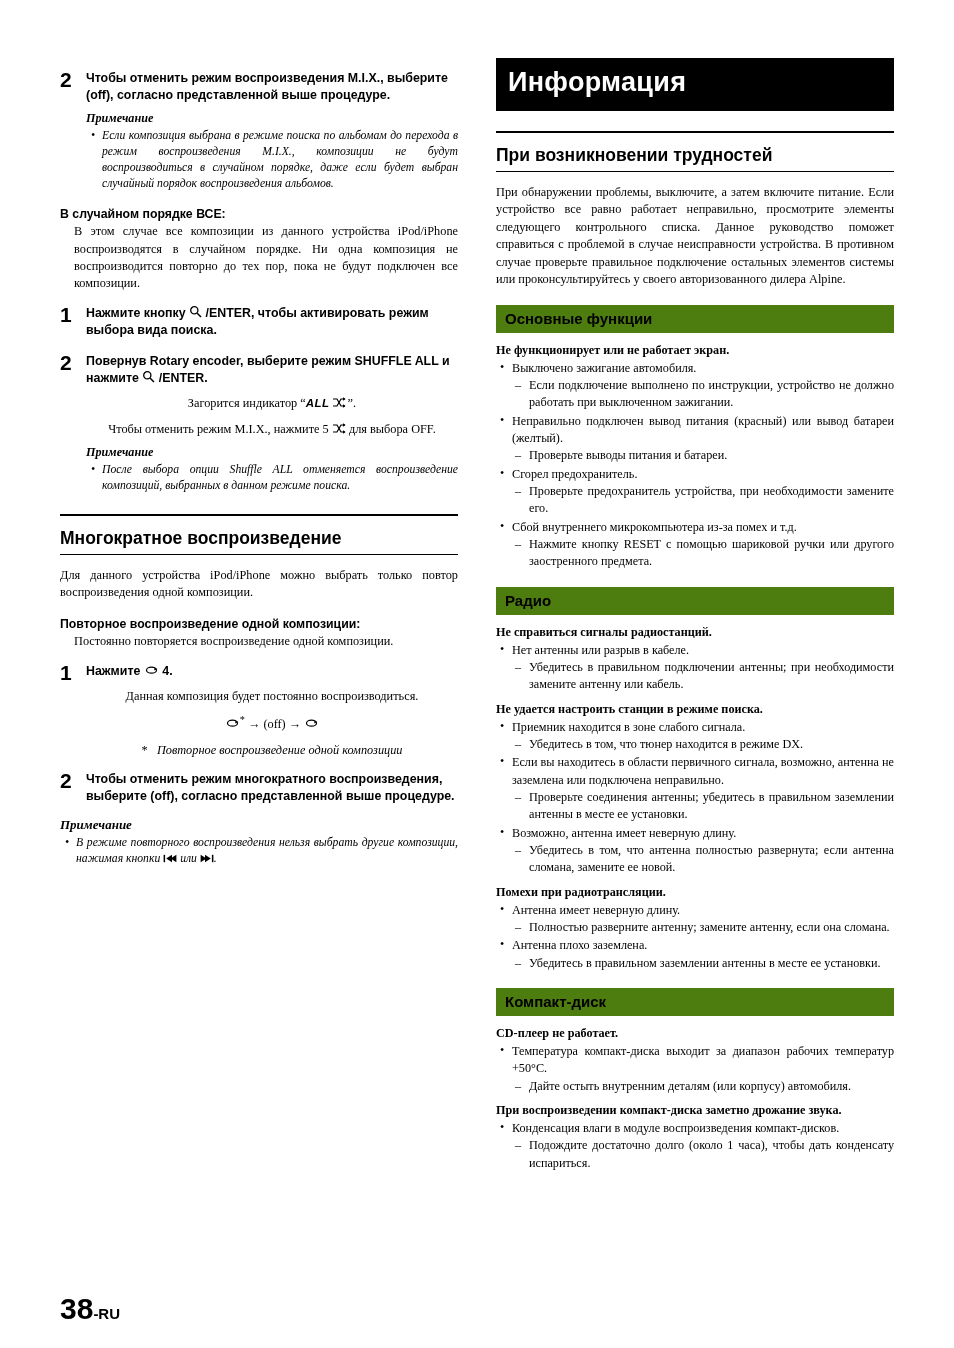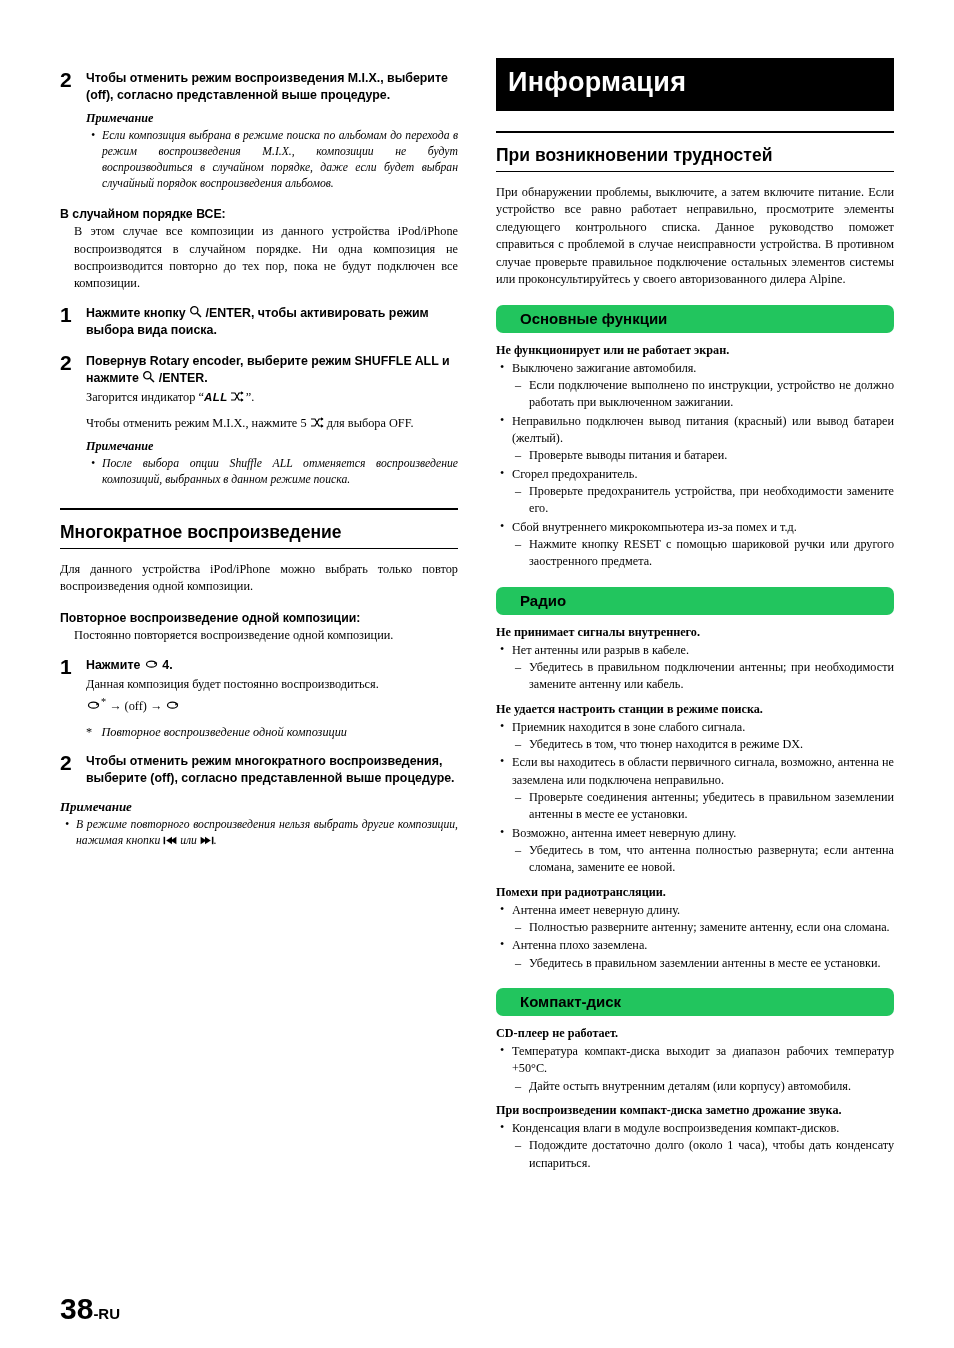--- a/index.html
+++ b/index.html
@@ -67,21 +67,22 @@
     font-family: "Liberation Sans", sans-serif;
     font-weight: bold;
     font-size: 12.4px;
     line-height: 1.38;
     margin: 0 0 2px 0;
   }
   .step-sub {
     font-family: "Liberation Serif", serif;
     font-size: 12.3px;
     line-height: 1.42;
-    margin: 2px 0 0 0;
+    margin: 8px 0 0 0;
+    text-align: center;
   }
   
   .note-head {
     font-family: "Liberation Serif", serif;
     font-style: italic;
     font-weight: bold;
     font-size: 12.2px;
     margin: 7px 0 2px 0;
   }
   ul.note-list {
@@ -124,27 +125,26 @@
     font-weight: bold;
     font-size: 27px;
     padding: 9px 12px 13px 12px;
     letter-spacing: .3px;
   }
   .sec2-rule {
     border-top: 2.5px solid #000;
     margin-top: 20px;
   }
   .grey-band {
-    background: #22c55e;
+    background: #4d7c0f;
     font-family: "Liberation Sans", sans-serif;
     font-weight: bold;
     font-size: 15px;
-    padding: 5px 9px 6px 24px;
+    padding: 5px 9px 6px 9px;
     margin: 16px 0 10px 0;
-    border-radius: 7px;
   }
   
   ul.b1 {
     margin: 1px 0 5px 0;
     padding-left: 16px;
     list-style: none;
   }
   ul.b1 > li {
     position: relative;
     font-size: 12.2px;
@@ -408,21 +408,21 @@
             <ul class="b2">
               <li>Нажмите кнопку RESET с помощью шариковой ручки или другого заостренного предмета.</li>
             </ul>
           </li>
         </ul>
       </div>
 
       <div class="grey-band">Радио</div>
 
       <div>
-        <div class="sub-bold">Не принимает сигналы внутреннего.</div>
+        <div class="sub-bold">Не справиться сигналы радиостанций.</div>
         <ul class="b1">
           <li>
             <span>Нет антенны или разрыв в кабеле.</span>
             <ul class="b2">
               <li>Убедитесь в правильном подключении антенны; при необходимости замените антенну или кабель.</li>
             </ul>
           </li>
         </ul>
       </div>
 

